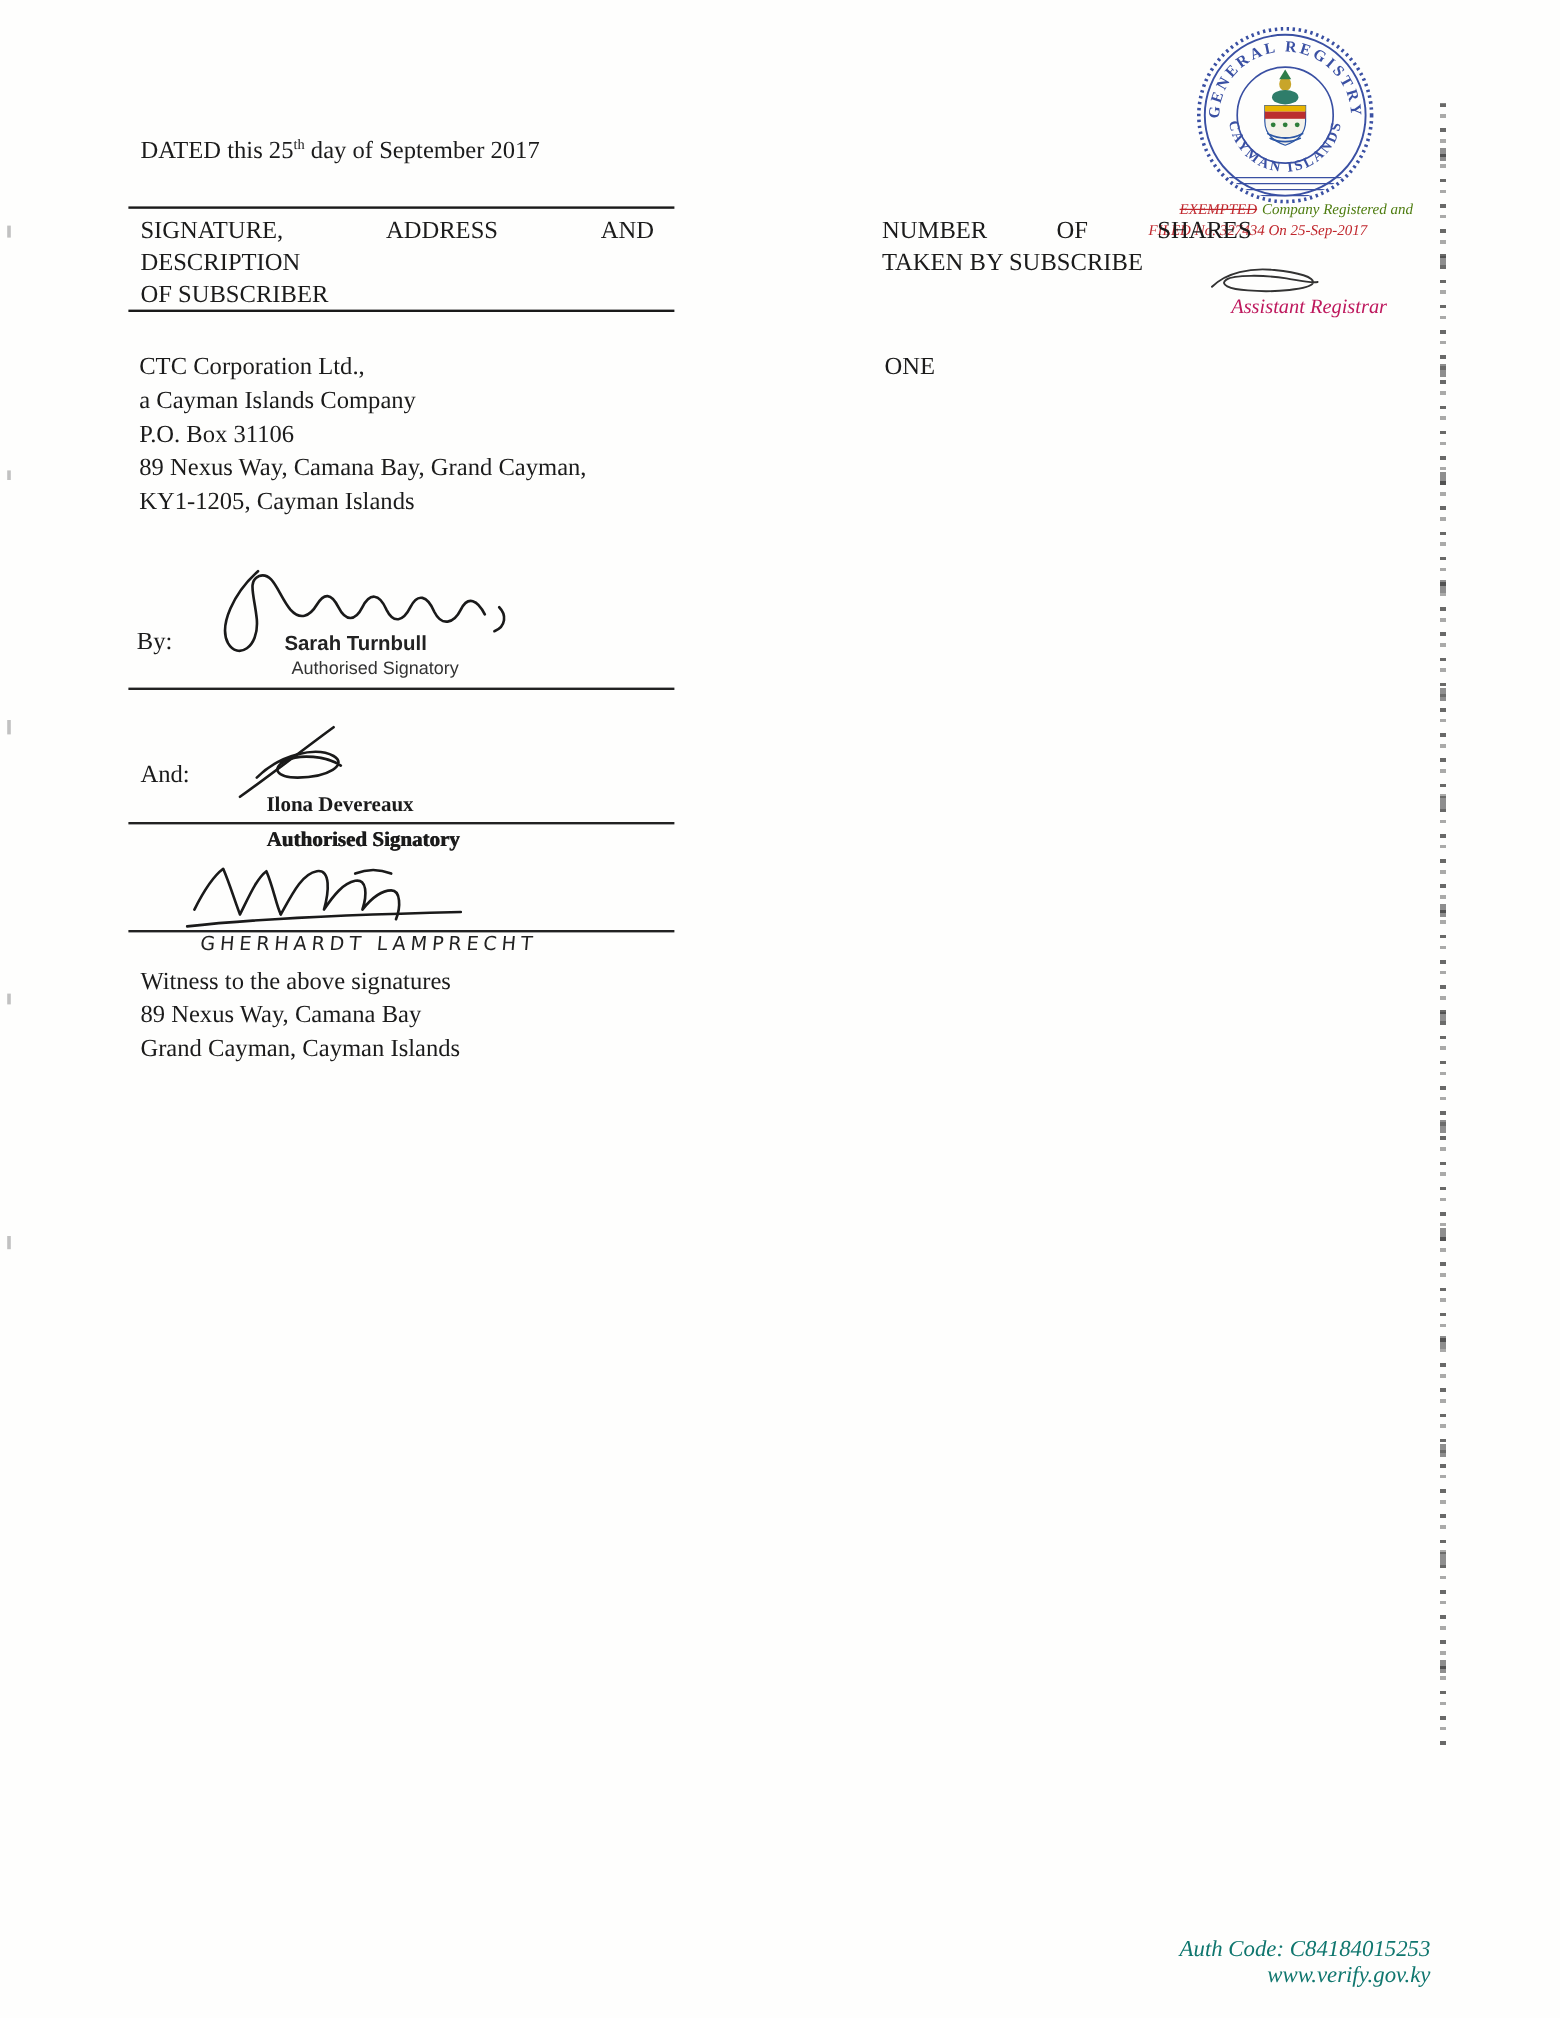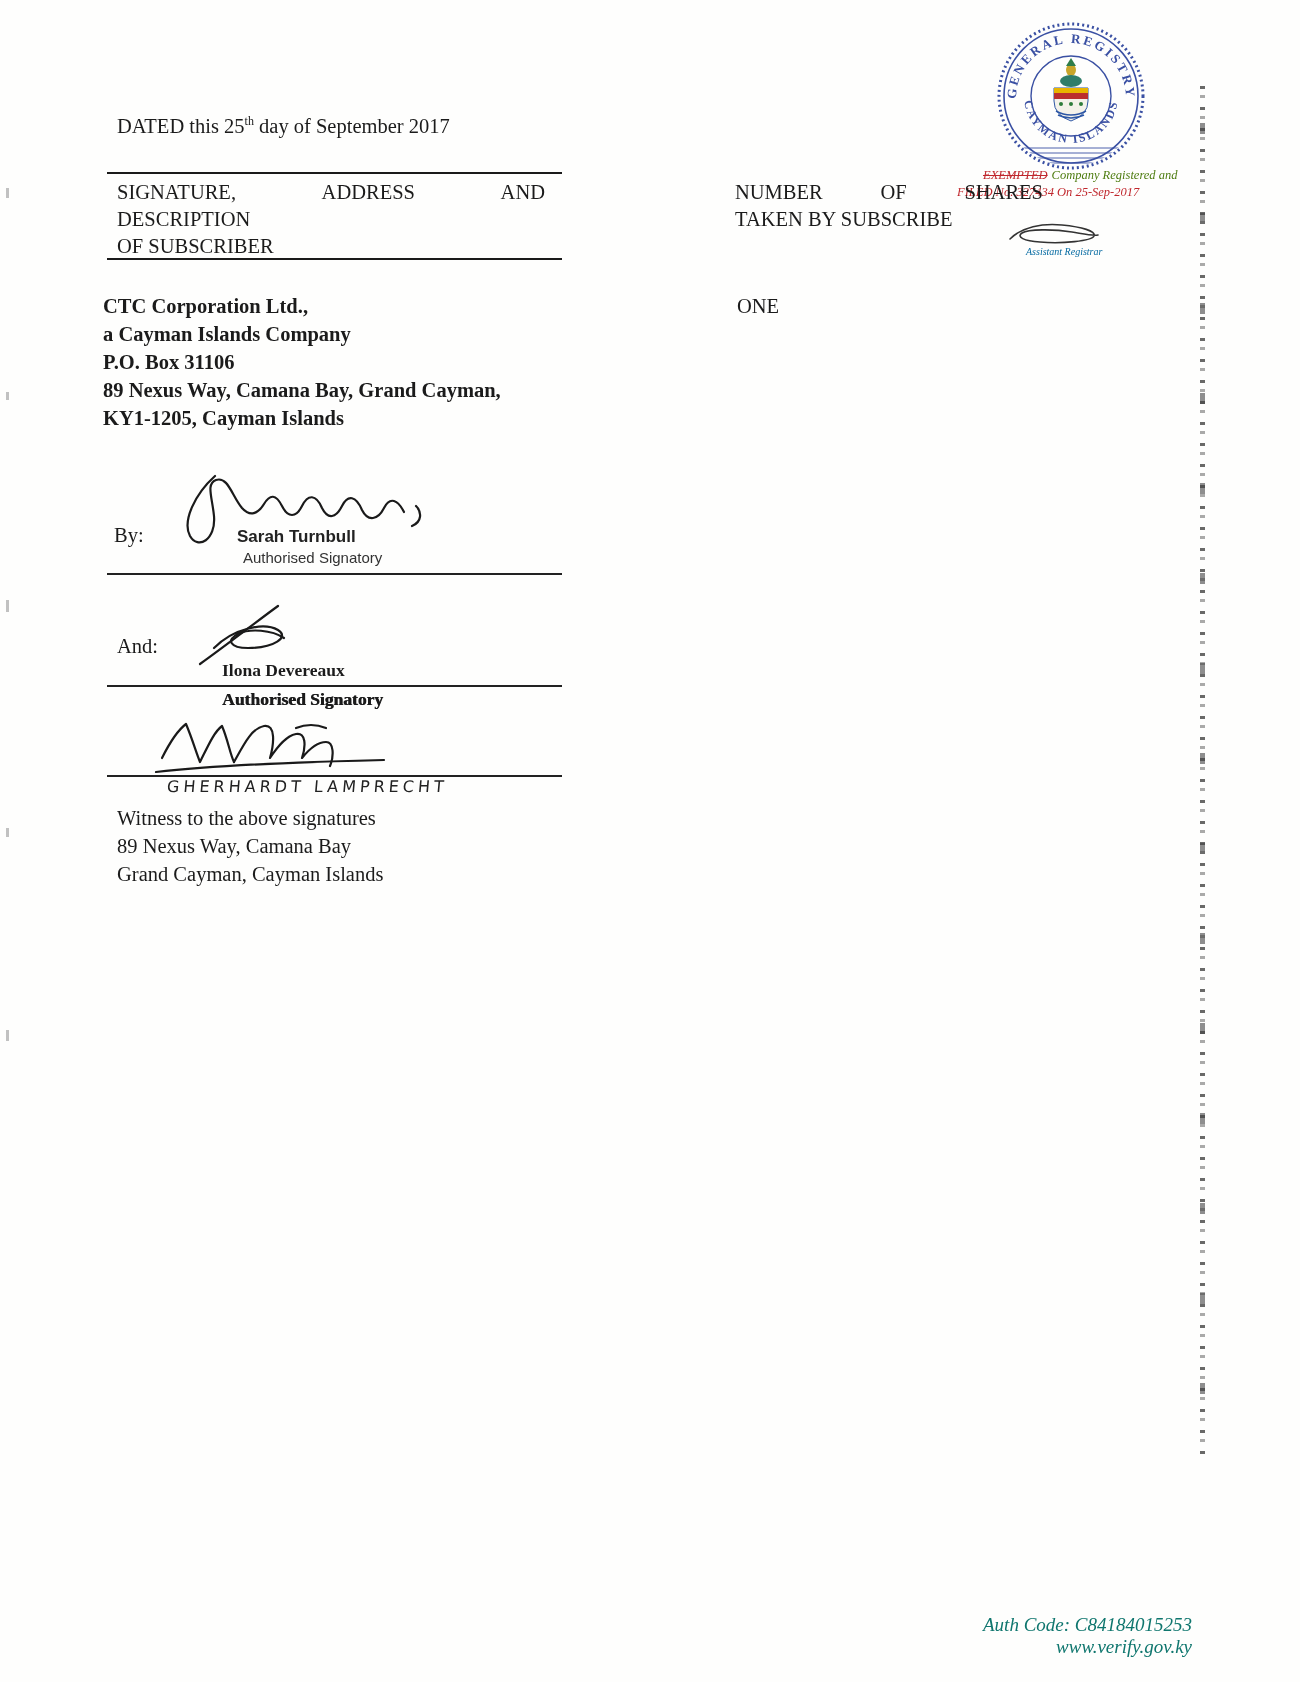--- a/index.html
+++ b/index.html
@@ -85,21 +85,21 @@
 
   <div class="abs" style="left:983px; top:165px; white-space:nowrap;">
     <span class="red-ital strike">EXEMPTED</span>
     <span class="dark-ital">Company Registered and</span>
   </div>
   <div class="abs red-ital" style="left:957px; top:185px; white-space:nowrap;">FILED No. 327434 On 25-Sep-2017</div>
 
   <svg class="abs" style="left:1002px; top:219px;" width="104" height="30" viewBox="0 0 104 30">
     <path class="sig-path-thin" d="M 8 20 C 20 8, 40 4, 60 6 C 80 8, 94 12, 92 17 C 90 22, 60 25, 38 23 C 22 22, 14 18, 20 14 C 26 10, 52 10, 70 13 C 82 15, 90 17, 96 16"></path>
   </svg>
-  <div class="abs" style="left:1026px; top:246px; font-style:italic; font-size:10px; color:#0369a1;text-align:right;">Assistant Registrar</div>
+  <div class="abs" style="left:1026px; top:246px; font-style:italic; font-size:17px; color:#be185d;text-align:right;">Assistant Registrar</div>
 
   <div class="rule" style="left:107px; top:172px; width:455px;"></div>
   <div class="rule" style="left:107px; top:258px; width:455px;"></div>
 
   <div class="abs hdr" style="left:117px; top:179px; width:428px;">
     <div class="justify">
       <span>SIGNATURE,</span>
       <span>ADDRESS</span>
       <span>AND</span>
     </div>
@@ -109,21 +109,21 @@
 
   <div class="abs hdr" style="left:735px; top:179px; width:308px;">
     <div class="justify">
       <span>NUMBER</span>
       <span>OF</span>
       <span>SHARES</span>
     </div>
     <div>TAKEN BY SUBSCRIBE</div>
   </div>
 
-  <div class="abs t" style="left:103px; top:292px;font-weight:bold;">
+  <div class="abs t" style="left:116px; top:292px;">
     <div>CTC Corporation Ltd.,</div>
     <div>a Cayman Islands Company</div>
     <div>P.O. Box 31106</div>
     <div>89 Nexus Way, Camana Bay, Grand Cayman,</div>
     <div>KY1-1205, Cayman Islands</div>
   </div>
 
   <div class="abs t" style="left:737px; top:292px;">ONE</div>
 
   <div class="abs t" style="left:114px; top:521px;">By:</div>

